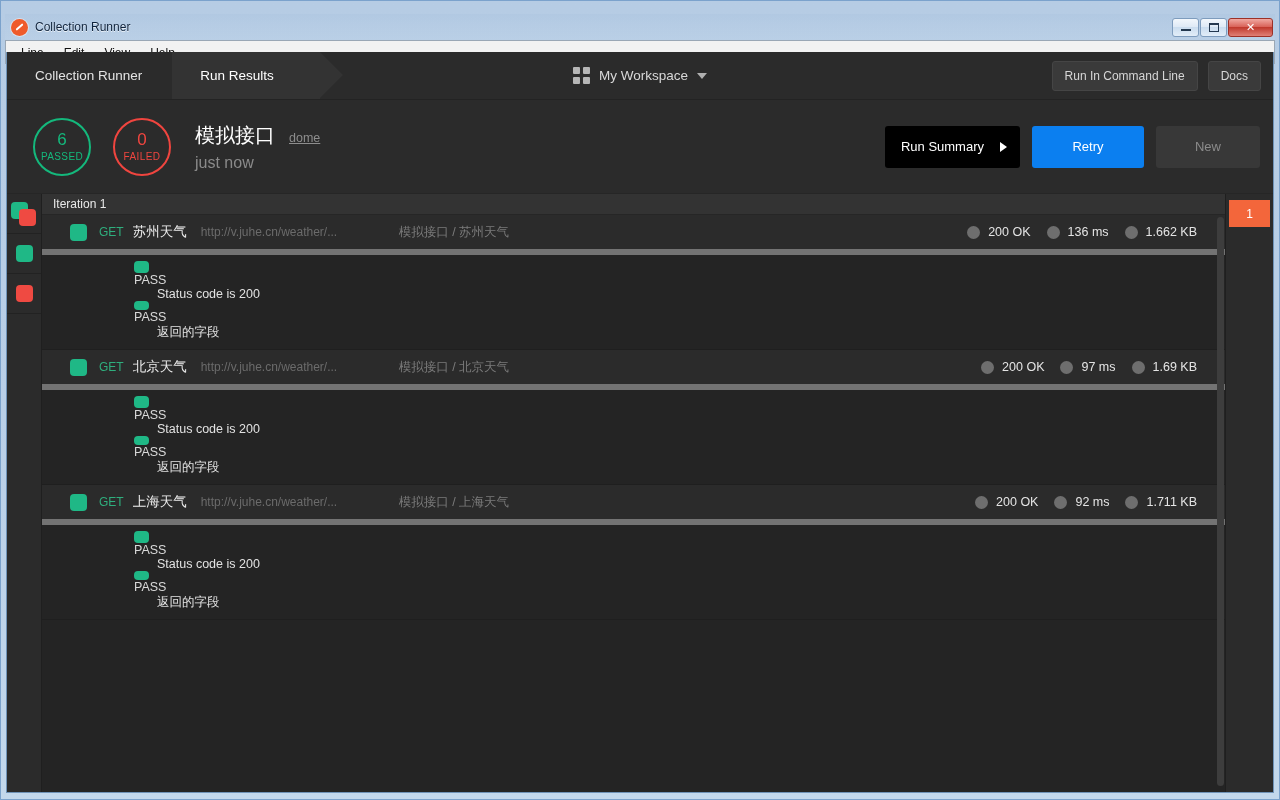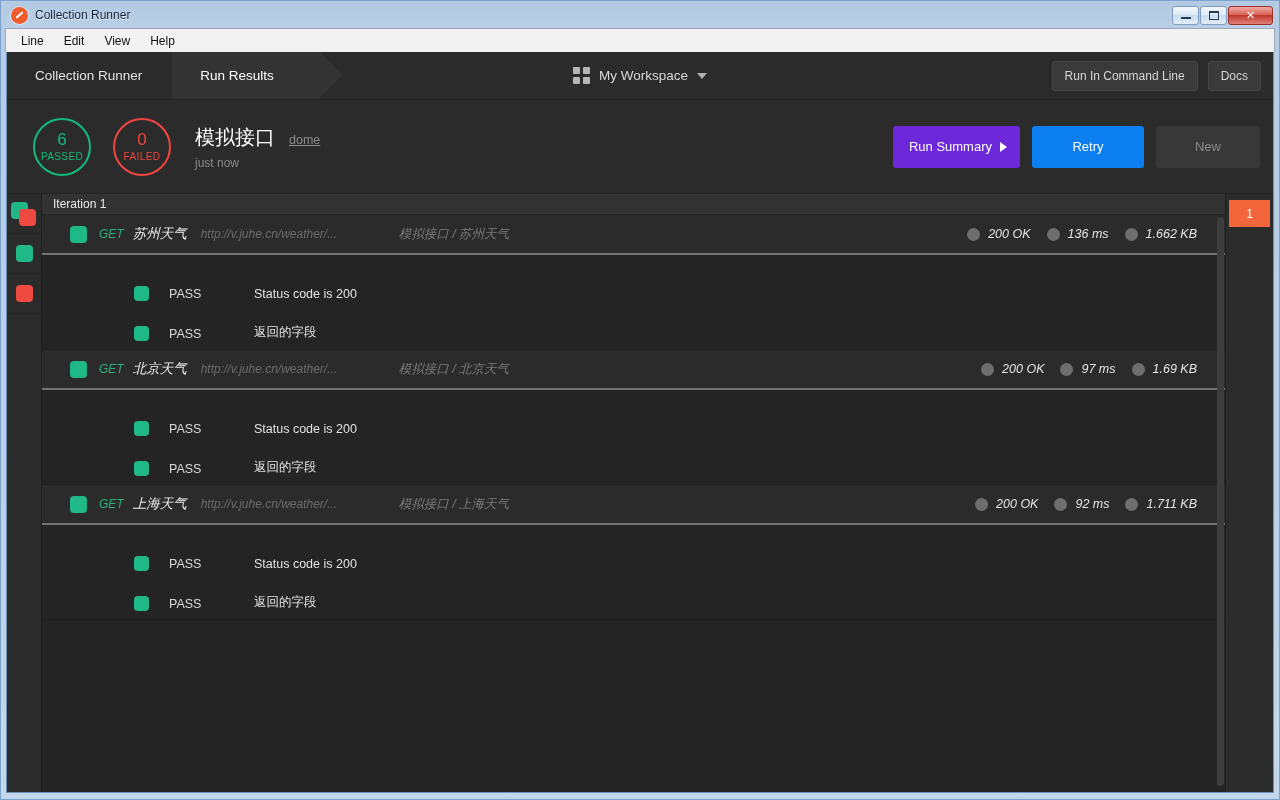--- a/index.html
+++ b/index.html
@@ -7,21 +7,21 @@
     width: 1280px; height: 800px;
     font-family: "Liberation Sans", "DejaVu Sans", sans-serif;
     overflow: hidden;
     background: #0b2545;
   }
 
   
   #window {
     position: absolute; inset: 0;
     background: linear-gradient(to bottom, #b6cce4 0%, #b9cfe7 52%, #c3d8ec 100%);
-    padding: 1px 4px 5px 4px;
+    padding: 13px 4px 5px 4px;
     border: 1px solid #7ba2cc;
   }
   #titlebar {
     height: 26px; position: relative;
     display: flex; align-items: center;
     padding-left: 6px;
   }
   #titlebar::after{
     content:""; position:absolute; left:0; right:0; top:0; bottom:0;
     background:linear-gradient(to bottom,#a8c2de 0%,#b4cbe4 40%,#c0d5ea 100%);
@@ -124,29 +124,29 @@
   }
   .stat-circle .num { font-size: 17px; line-height: 1; }
   .stat-circle .lbl { font-size: 10px; letter-spacing: .4px; margin-top: 3px; }
   .stat-passed { border-color: #14b87c; color: #14b87c; }
   .stat-failed { border-color: #f0453f; color: #f0453f; margin-left: 22px; }
 
   #run-meta { margin-left: 24px; }
   #run-meta .line1 { display: flex; align-items: baseline; gap: 14px; }
   #run-title { font-size: 20px; color: #ffffff; }
   #run-sub { font-size: 12.5px; color: #8d8d8d; text-decoration: underline; }
-  #run-time { font-size: 12px; color: #8a8a8a; margin-top: 5px; }
+  #run-time { font-size: 16px; color: #8a8a8a; margin-top: 5px; }
 
   #actions { margin-left: auto; display: flex; align-items: center; gap: 12px; }
   .act {
     font-size: 13px; border-radius: 3px; padding: 0 16px;
     height: 42px; display: flex; align-items: center; justify-content: center;
     border: none;
   }
-  .act.primary { background: #6d28d9; color: #fff; gap: 8px; padding-right: 13px; }
+  .act.primary { background: #000000; color: #fff; gap: 16px; padding-right: 13px; }
   .act.primary .tri {
     width: 0; height: 0; border-top: 5px solid transparent;
     border-bottom: 5px solid transparent; border-left: 7px solid #fff;
   }
   .act.muted { background: #383838; color: #8b8b8b; }
   .act.blue { background: #0b7ff0; color: #fff; width: 112px; }
   .act.muted.wide { width: 104px; }
 
   
   #main { display: flex; position: absolute; top: 142px; left: 0; right: 0; bottom: 0; }
@@ -171,38 +171,38 @@
 
   #iter-header {
     height: 21px; background: #333333; color: #e9e9e9;
     font-size: 12px; display: flex; align-items: center; padding-left: 11px;
     border-bottom: 1px solid #262626;
   }
 
   .req-block { border-bottom: 1px solid #1f1f1f; }
   .req-row {
     height: 40px; background: #2b2b2b; display: flex; align-items: center;
-    padding: 0 0 0 28px; border-bottom: 2px solid #737373; font-style: italic;
+    padding: 0 0 0 28px; border-bottom: 6px solid #737373;
   }
   .req-row .sq { margin-right: 12px; }
   .method { font-size: 12px; color: #2fae7d; margin-right: 9px; }
   .req-name { font-size: 13.5px; color: #ededed; margin-right: 14px; }
   .req-url { font-size: 12px; color: #6b6b6b; width: 190px; overflow: hidden; white-space: nowrap; }
   .req-path { font-size: 12.5px; color: #7a7a7a; margin-left: 8px; }
   .req-stats { margin-left: auto; display: flex; align-items: center; gap: 16px; padding-right: 0; }
   .stat { display: flex; align-items: center; gap: 8px; font-size: 12.5px; color: #e4e4e4; }
   .dot { width: 13px; height: 13px; border-radius: 50%; background: #6e6e6e; }
   .chev-up {
     width: 0; height: 0; border-left: 5px solid transparent;
     border-right: 5px solid transparent; border-bottom: 5px solid #9a9a9a;
     margin: 0 26px 0 40px;
   }
 
   .test-list { background: #242424; padding: 6px 0 8px 0; }
-  .test-row { height: 40px; display: flex; align-items: flex-end; padding-left: 92px; }
+  .test-row { height: 40px; display: flex; align-items: flex-start; padding-left: 92px; flex-direction: column; }
   .test-row .sq { width: 15px; height: 15px; margin-right: 20px; }
   .test-status { font-size: 12.5px; color: #d9d9d9; width: 62px; }
   .test-name { font-size: 12.5px; color: #e2e2e2; margin-left: 23px; }
 
   
   #vscroll {
     position: absolute; right: 48px; top: 21px; bottom: 0; width: 9px;
   }
   #vscroll .thumb {
     position: absolute; left: 1px; top: 2px; width: 7px; bottom: 6px;

